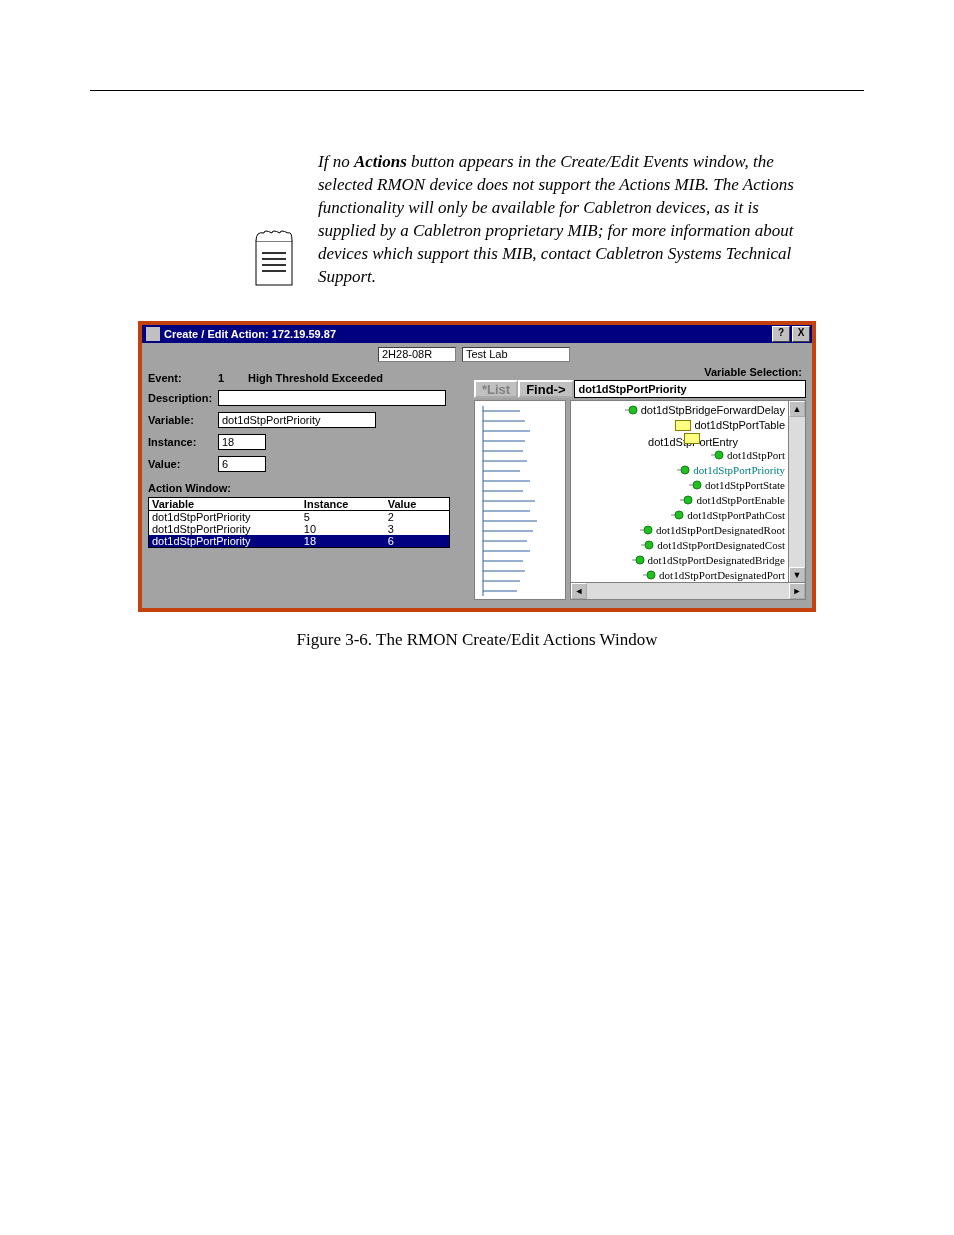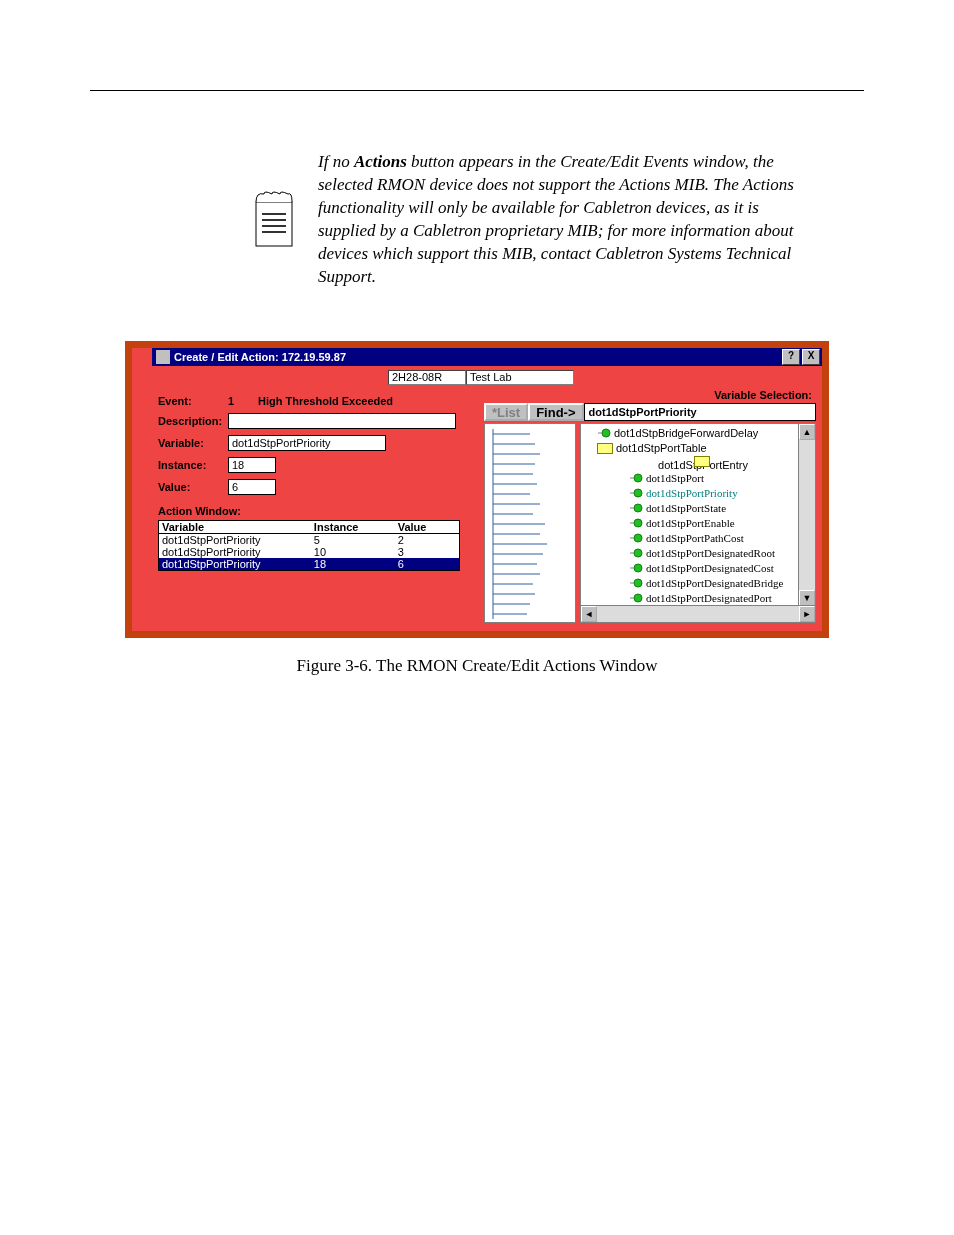--- a/index.html
+++ b/index.html
@@ -12,50 +12,49 @@
   .page {
     padding: 60px 90px 60px 90px;
   }
   hr.top-rule {
     border: none;
     border-top: 1.5px solid #000;
     margin: 30px 0 60px 0;
   }
   .note-block {
     display: flex;
-    align-items: center;
+    align-items: flex-end;
     gap: 20px;
     margin-left: 160px;
     margin-right: 60px;
-    margin-bottom: 52px;
+    margin-bottom: 32px;
   }
   .note-icon {
     width: 48px;
     height: 60px;
     flex: 0 0 48px;
   }
   .note-icon svg { display:block; }
   .note-text {
     font-style: italic;
     font-size: 17px;
     line-height: 1.35;
   }
   .note-text .bold {
     font-weight: bold;
   }
 
   
   .window {
     margin: 0 auto;
     width: 670px;
-    border: 7px solid #c2410c;
-    background: #ef4444;
+    border: 4px solid #c2410c;
+    background: #a3a3a3;
     font-family: "MS Sans Serif", Arial, sans-serif;
     font-size: 11px;
-    padding-left: 20px;
   }
   .titlebar {
     background: #000080;
     color: #fff;
     display: flex;
     align-items: center;
     height: 18px;
     padding: 0 2px 0 4px;
     font-weight: bold;
   }
@@ -80,20 +79,21 @@
     font-weight:bold;
     font-size:10px;
   }
   .client {
     padding: 4px 6px 8px 6px;
   }
   .info-row {
     display:flex;
     justify-content:flex-start;
     padding-left: 230px;
+    gap: 6px;
     margin-bottom:2px;
   }
   .info-cell {
     border:1px solid #808080;
     border-top-color:#404040;
     border-left-color:#404040;
     background:#fff;
     height:13px;
     padding:0 3px;
     font-size:11px;
@@ -240,20 +240,21 @@
     position:absolute;
     left:0; top:0; right:16px; bottom:16px;
     overflow:hidden;
     padding:2px 4px;
   }
   .tree-item {
     display:flex;
     align-items:center;
     white-space:nowrap;
     height:15px;
+    justify-content:flex-end;
   }
   .leaf-icon {
     width:14px; height:10px;
     display:inline-block;
     margin-right:3px;
   }
   .leaf-icon svg { display:block;}
   .folder-icon {
     width:16px; height:11px;
     display:inline-block;

